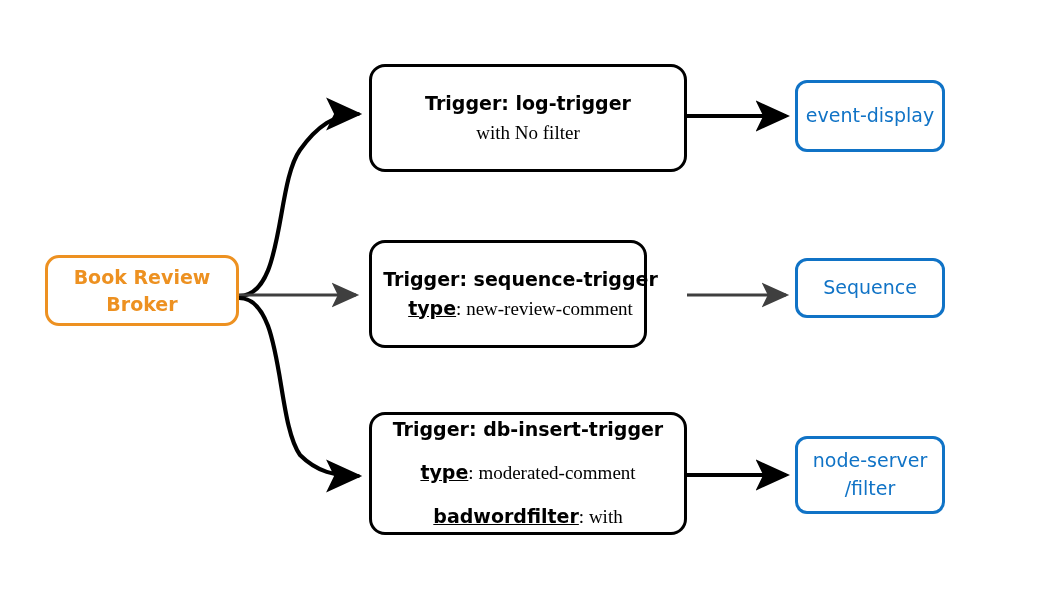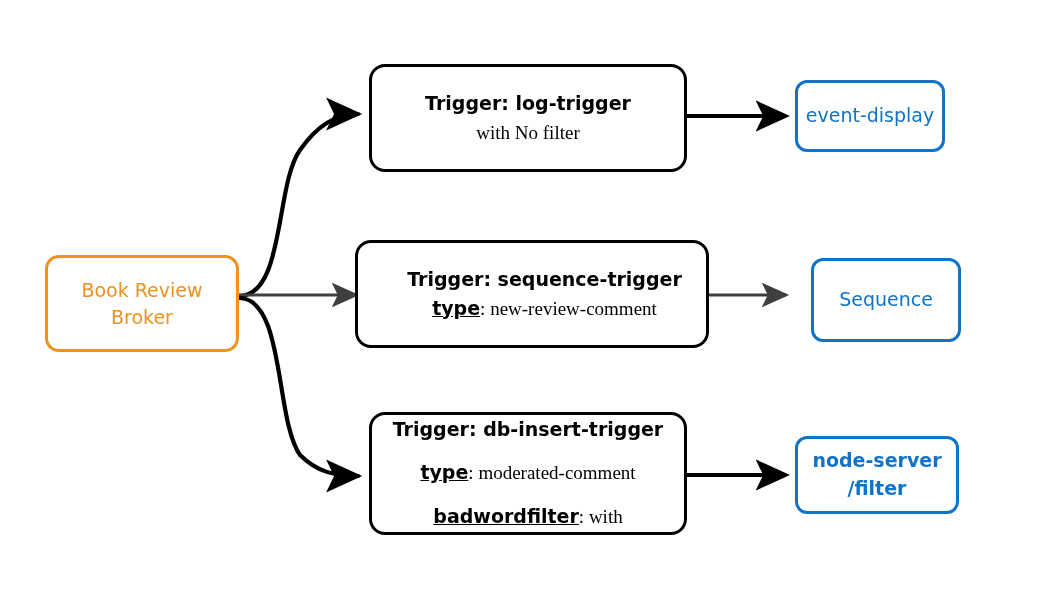--- a/index.html
+++ b/index.html
@@ -69,27 +69,27 @@
   
   .node-dest {
     border: 3.5px solid #1073C6;
     border-radius: 12px;
     color: #1073C6;
     font-size: 19px;
     line-height: 1.45;
   }
 
   
-  #n-broker        { left: 45px;  top: 255px; width: 194px; height: 97px; }
+  #n-broker        { left: 45px;  top: 255px; width: 194px; height: 71px; font-weight: bold; }
   #n-trig-log      { left: 369px; top: 64px;  width: 318px; height: 108px; }
-  #n-trig-sequence { left: 355px; top: 240px; width: 354px; height: 108px; padding-left: 25px; }
+  #n-trig-sequence { left: 369px; top: 240px; width: 278px; height: 108px; padding-left: 25px; }
   #n-trig-dbinsert { left: 369px; top: 412px; width: 318px; height: 123px; justify-content: space-between; }
   #n-dest-event    { left: 795px; top: 80px;  width: 150px; height: 72px; }
-  #n-dest-sequence { left: 795px; top: 258px; width: 150px; height: 84px; margin-left: 16px; }
-  #n-dest-node     { left: 795px; top: 436px; width: 164px; height: 78px; font-weight: bold; }
+  #n-dest-sequence { left: 795px; top: 258px; width: 150px; height: 60px; }
+  #n-dest-node     { left: 795px; top: 436px; width: 150px; height: 78px; }
 </style>
 </head>
 <body>
 
 <div id="canvas">
 
   <svg id="edges" viewBox="0 0 1043 613" width="1043" height="613">
     <defs>
       <marker id="arrow-black" markerWidth="9" markerHeight="9" refX="7.6" refY="4.5" orient="auto" markerUnits="strokeWidth">
         <path d="M0,0.6 L8.6,4.5 L0,8.4 L1.9,4.5 Z" fill="#000000"></path>

